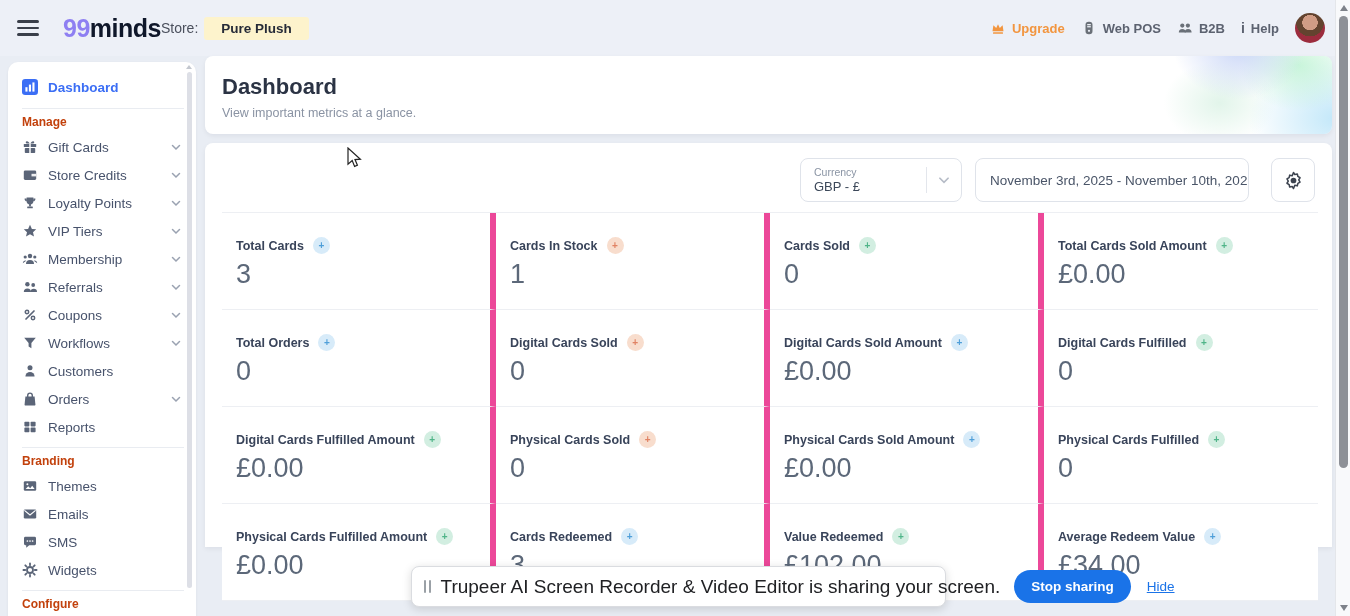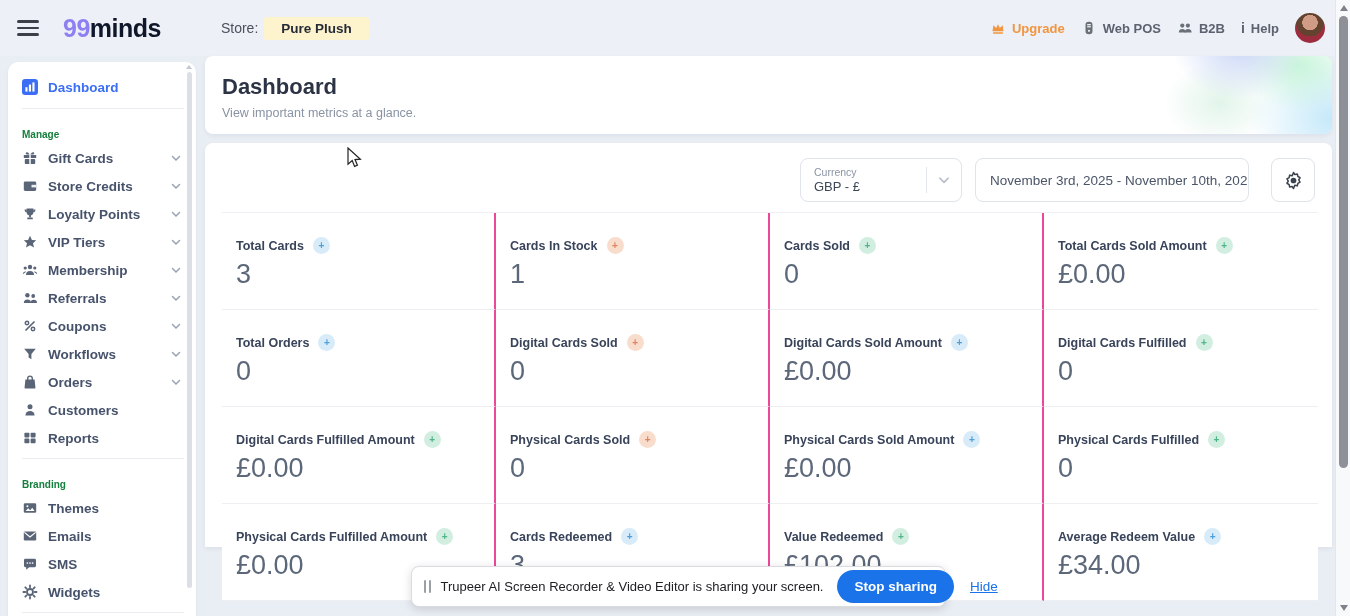--- a/index.html
+++ b/index.html
@@ -11,21 +11,21 @@
   
   .topbar {
     position:absolute; left:0; top:0; width:1335px; height:56px;
     background:#edf0f7; display:flex; align-items:center;
   }
   .hamburger { width:22px; margin-left:17px; cursor:pointer; }
   .hamburger div { height:2.5px; background:#3a3f4a; border-radius:2px; margin:4px 0; }
   .logo { margin-left:24px; font-size:25px; font-weight:800; letter-spacing:-0.5px; display:flex; }
   .logo .p1 { color:#8e7ff2; }
   .logo .p2 { color:#0f172a; }
-  .store-wrap { margin-left:60px; display:flex; align-items:center; font-size:14px; }
+  .store-wrap { display:flex; align-items:center; font-size:14px; }
   .store-label { color:#4a4f5c; }
   .store-chip { margin-left:6px; background:#fdf3cc; color:#262b38; font-weight:600; padding:4px 17px; border-radius:3px; font-size:13.5px; }
   .topbar-right { margin-left:auto; margin-right:10px; display:flex; align-items:center; gap:16px; font-size:13px; font-weight:700; color:#5c6270; }
   .tb-item { display:flex; align-items:center; gap:6px; cursor:pointer; }
   .tb-item.upgrade { color:#f2953f; }
   .help-i { font-weight:800; font-size:14px; }
   .avatar {
     width:30px; height:30px; border-radius:50%;
     background:radial-gradient(circle at 50% 32%, #d19c85 0 30%, #63432f 31% 54%, #9c2c3e 55% 100%);
     cursor:pointer;
@@ -40,27 +40,27 @@
   .sidebar {
     position:absolute; left:8px; top:62px; width:188px; height:570px;
     background:#fff; border-radius:10px; box-shadow:0 1px 3px rgba(16,24,40,.06);
     padding:10px 10px 0 14px;
   }
   .side-scroll { position:absolute; right:4px; top:10px; width:5px; height:516px; background:#dddfe6; border-radius:3px; }
   .sarr { position:absolute; right:4px; width:0; height:0; border-left:3px solid transparent; border-right:3px solid transparent; }
   .sarr.up { top:3px; border-bottom:4px solid #c3c7cf; }
   .s-row { display:flex; align-items:center; height:28px; cursor:pointer; color:#47526b; }
   .s-row.dash { height:30px; color:#3b6ef5; font-weight:600; }
-  .s-lbl { font-size:13.5px; font-weight:700; margin-left:10px; white-space:nowrap; }
+  .s-lbl { font-size:13.5px; font-weight:400; margin-left:10px; white-space:nowrap; }
   .s-row.dash .s-lbl { font-weight:600; }
   .icn { width:16px; height:16px; flex:0 0 16px; display:inline-flex; color:#5b6578; }
   .icn svg { width:16px; height:16px; }
   .chev { margin-left:auto; margin-right:4px; display:inline-flex; color:#9aa2b1; }
   .divider { height:1px; background:#e9ecf1; margin:6px 2px 6px 0; }
-  .sec-lbl { font-size:10px; font-weight:600; color:#15803d; margin:20px 0 4px 0; }
+  .sec-lbl { font-size:12px; font-weight:600; color:#c2410c; margin:6px 0 4px 0; }
   
   .head-card {
     position:absolute; left:205px; top:56px; width:1127px; height:78px;
     background:#fff; border-radius:8px; box-shadow:0 2px 5px rgba(16,24,40,.06);
     padding:18px 0 0 17px; overflow:hidden;
   }
   .head-deco {
     position:absolute; right:0; top:0; width:330px; height:100%;
     background:
       radial-gradient(95px 75px at 72% -12%, rgba(199,212,246,.95), transparent 70%),
@@ -95,21 +95,21 @@
     position:absolute; left:1066px; top:15px; width:44px; height:44px;
     border:1px solid #dfe3ea; border-radius:8px; background:#fff;
     display:flex; align-items:center; justify-content:center; color:#3c434f; cursor:pointer;
   }
   
   .grid {
     position:absolute; left:17px; top:69px; width:1096px;
     display:grid; grid-template-columns:repeat(4,1fr); grid-auto-rows:97px;
     border-top:1px solid #edeff3;
   }
-  .cell { background:#fff; border-right:2px solid #ec4899; border-bottom:1px solid #edeff3; padding:24px 14px 0 14px; }
+  .cell { background:#fff; border-right:6px solid #ec4899; border-bottom:1px solid #edeff3; padding:24px 14px 0 14px; }
   .cell:nth-child(4n) { border-right:none; }
   .m-head { display:flex; align-items:center; }
   .m-lbl { font-size:12.5px; font-weight:600; color:#39445a; }
   .badge {
     width:17px; height:17px; border-radius:50%; margin-left:9px;
     display:inline-flex; align-items:center; justify-content:center;
     font-size:10px; font-weight:700; cursor:pointer;
   }
   .badge::after { content:"+"; }
   .badge[data-tone="blue"]   { background:#d7ebf9; color:#4f9fd9; }
@@ -118,21 +118,21 @@
   .m-val { font-size:27px; color:#5c6879; margin-top:5px; }
   
   .banner {
     position:absolute; left:411px; top:566px; width:535px; height:41px;
     background:#fff; border:1px solid #dadce0; border-radius:8px;
     box-shadow:0 2px 10px rgba(0,0,0,.15); z-index:50;
     display:flex; align-items:center; padding:0 12px 0 12px;
   }
   .grip { display:flex; gap:2.5px; margin-right:10px; cursor:grab; }
   .grip div { width:2px; height:13px; background:#9aa0a6; border-radius:1px; }
-  .banner-text { font-size:13px; color:#202124; white-space:nowrap; }
+  .banner-text { font-size:19px; color:#202124; white-space:nowrap; }
   .stop-btn {
     margin-left:14px; background:#1a73e8; color:#fff; border:none; cursor:pointer;
     font-family:inherit; font-size:13.5px; font-weight:700;
     padding:9px 17px; border-radius:19px; white-space:nowrap;
   }
   .hide-link { margin-left:16px; margin-right:2px; color:#1a73e8; font-size:13.5px; text-decoration:underline; cursor:pointer; }
   
   .cursor { position:absolute; left:347px; top:147px; z-index:70; pointer-events:none; }
 </style>
 </head>
@@ -325,40 +325,40 @@
     </span>
     <span class="s-lbl">Workflows</span>
     <span class="chev">
         <svg width="12" height="12" viewBox="0 0 12 12">
           <path d="M2.5 4.5 L6 8 L9.5 4.5" fill="none" stroke="currentColor" stroke-width="1.5" stroke-linecap="round"></path>
         </svg>
       </span>
   </div>
   <div class="s-row">
     <span class="icn">
-      <svg viewBox="0 0 16 16">
-          <path d="M3.4 5.4 h9.2 l0.8 8 a1.2 1.2 0 0 1 -1.2 1.2 H3.8 a1.2 1.2 0 0 1 -1.2 -1.2 Z" fill="currentColor"></path>
-          <path d="M5.7 6.4 V4.4 a2.3 2.3 0 0 1 4.6 0 v2" fill="none" stroke="currentColor" stroke-width="1.4"></path>
-        </svg>
-    </span>
-    <span class="s-lbl">Orders</span>
-    <span class="chev">
-        <svg width="12" height="12" viewBox="0 0 12 12">
-          <path d="M2.5 4.5 L6 8 L9.5 4.5" fill="none" stroke="currentColor" stroke-width="1.5" stroke-linecap="round"></path>
-        </svg>
-      </span>
-  </div>
-  <div class="s-row">
-    <span class="icn">
       <svg viewBox="0 0 16 16" fill="currentColor">
           <circle cx="8" cy="4.8" r="2.5"></circle>
           <path d="M3.4 13.6 a4.6 4.6 0 0 1 9.2 0 Z"></path>
         </svg>
     </span>
     <span class="s-lbl">Customers</span>
+  </div>
+  <div class="s-row">
+    <span class="icn">
+      <svg viewBox="0 0 16 16">
+          <path d="M3.4 5.4 h9.2 l0.8 8 a1.2 1.2 0 0 1 -1.2 1.2 H3.8 a1.2 1.2 0 0 1 -1.2 -1.2 Z" fill="currentColor"></path>
+          <path d="M5.7 6.4 V4.4 a2.3 2.3 0 0 1 4.6 0 v2" fill="none" stroke="currentColor" stroke-width="1.4"></path>
+        </svg>
+    </span>
+    <span class="s-lbl">Orders</span>
+    <span class="chev">
+        <svg width="12" height="12" viewBox="0 0 12 12">
+          <path d="M2.5 4.5 L6 8 L9.5 4.5" fill="none" stroke="currentColor" stroke-width="1.5" stroke-linecap="round"></path>
+        </svg>
+      </span>
   </div>
   <div class="s-row">
     <span class="icn">
       <svg viewBox="0 0 16 16" fill="currentColor">
           <rect x="2.4" y="2.8" width="5" height="4.6" rx="0.8"></rect>
           <rect x="8.6" y="2.8" width="5" height="4.6" rx="0.8"></rect>
           <rect x="2.4" y="8.6" width="5" height="4.6" rx="0.8"></rect>
           <rect x="8.6" y="8.6" width="5" height="4.6" rx="0.8"></rect>
         </svg>
     </span>

